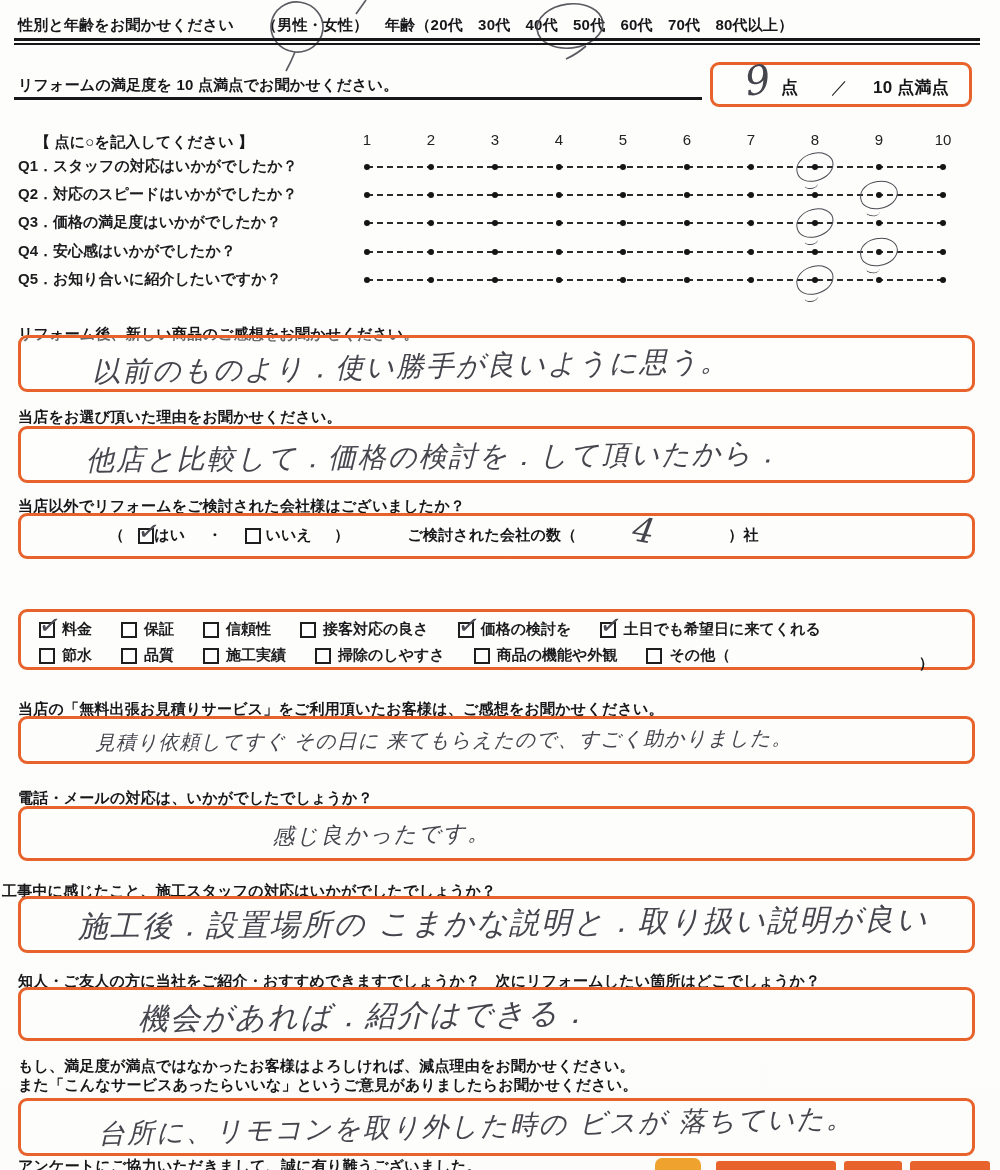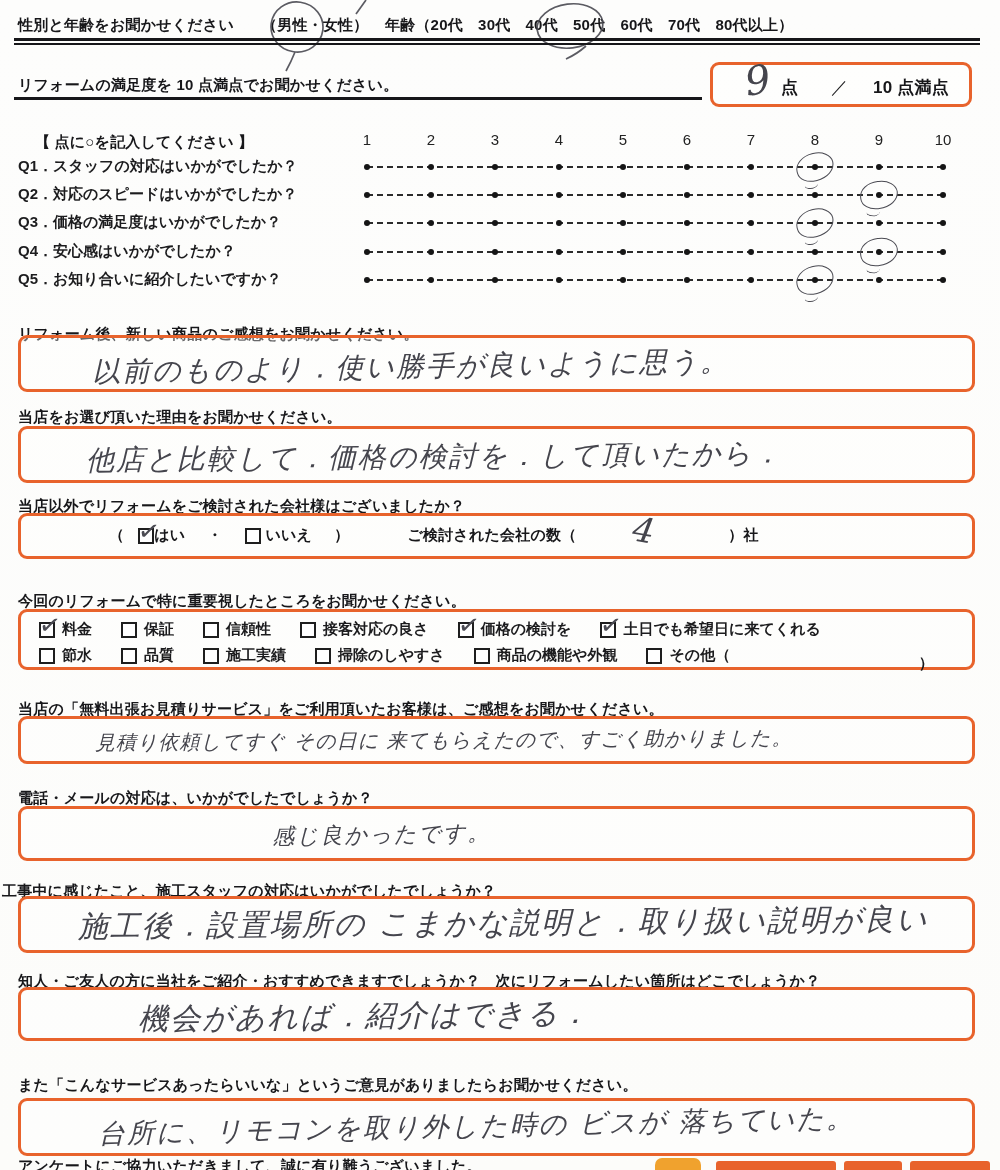--- a/index.html
+++ b/index.html
@@ -175,21 +175,20 @@
       <span class="hdr" style="position:static; margin-left:22px;">・</span>
       <span class="cbox" style="margin-left:22px;"></span>
       <span class="hdr" style="position:static; margin-left:5px;">いいえ</span>
       <span class="hdr" style="position:static; margin-left:22px;">）</span>
       <span class="hdr" style="position:static; margin-left:58px;">ご検討された会社の数（</span>
       <span class="hdr" style="position:static; margin-left:152px;">）社</span>
     </div>
     <span class="hand" style="left:612px; top:-6px; font-size:34px; transform:rotate(10deg); letter-spacing:0;">4</span>
   </div>
 
-  <span class="hdr" style="left:18px; top:592px;">今回のリフォームで特に重要視したところをお聞かせください。</span>
   <div class="obox" style="left:18px; top:609px; width:957px; height:61px;">
     <div id="p-row1" class="p-row" style="left:18px; top:8px;">
         <span class="chk">
           <span class="cbox">
             <span class="tickmark">✓</span>
           </span>
           <span>料金</span>
         </span>
         <span class="chk">
           <span class="cbox"></span>
@@ -254,20 +253,21 @@
   <span class="hand" style="left:272px; top:820px; font-size:22px; transform:rotate(-1deg);">感じ良かったです。</span>
 
   <span class="hdr" style="left:2px; top:882px;">工事中に感じたこと、施工スタッフの対応はいかがでしたでしょうか？</span>
   <div class="obox" style="left:18px; top:896px; width:957px; height:57px;"></div>
   <span class="hand" style="left:78px; top:903px; font-size:30px; transform:rotate(-0.5deg);">施工後．設置場所の こまかな説明と．取り扱い説明が良い</span>
 
   <span class="hdr" style="left:18px; top:972px;">知人・ご友人の方に当社をご紹介・おすすめできますでしょうか？　次にリフォームしたい箇所はどこでしょうか？</span>
   <div class="obox" style="left:18px; top:987px; width:957px; height:54px;"></div>
   <span class="hand" style="left:138px; top:996px; font-size:30px; transform:rotate(-0.8deg);">機会があれば．紹介はできる．</span>
 
+  <span class="hdr" style="left:18px; top:1057px;">もし、満足度が満点ではなかったお客様はよろしければ、減点理由をお聞かせください。</span>
   <span class="hdr" style="left:18px; top:1076px;">また「こんなサービスあったらいいな」というご意見がありましたらお聞かせください。</span>
   <div class="obox" style="left:18px; top:1098px; width:957px; height:58px;"></div>
   <span class="hand" style="left:98px; top:1108px; font-size:27px; transform:rotate(-1.2deg);">台所に、リモコンを取り外した時の ビスが 落ちていた。</span>
 
   <span class="hdr" style="left:18px; top:1157px;">アンケートにご協力いただきまして、誠に有り難うございました。</span>
   <div class="logo-part" style="left:655px; top:1158px; width:46px; height:14px; background:#f0a22e; border-radius:7px 7px 0 0;"></div>
   <div class="logo-part" style="left:716px; top:1161px; width:120px; height:11px; background:#e8632c; border-radius:3px;"></div>
   <div class="logo-part" style="left:844px; top:1161px; width:58px; height:11px; background:#e8632c; border-radius:3px;"></div>
   <div class="logo-part" style="left:910px; top:1161px; width:80px; height:11px; background:#e8632c; border-radius:3px;"></div>
 

